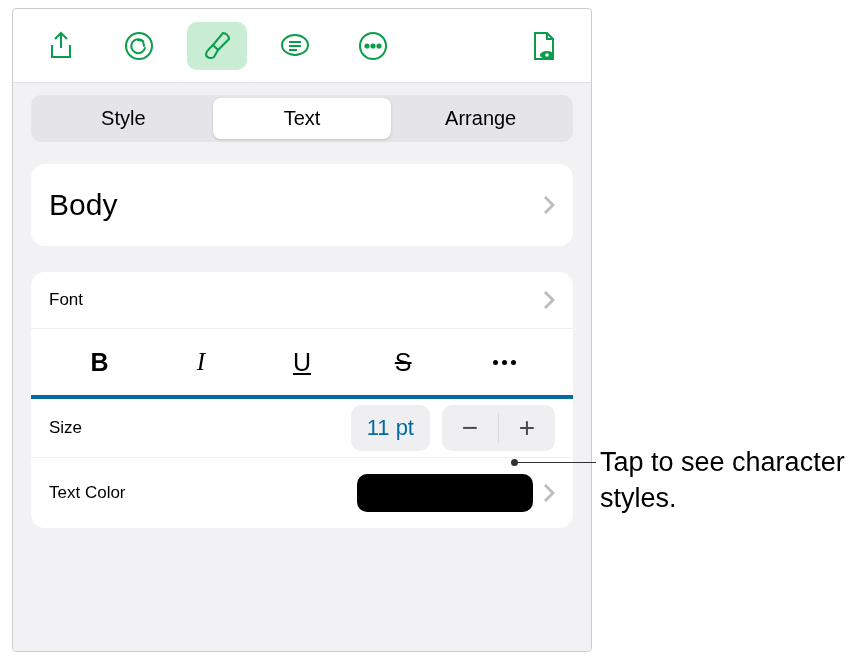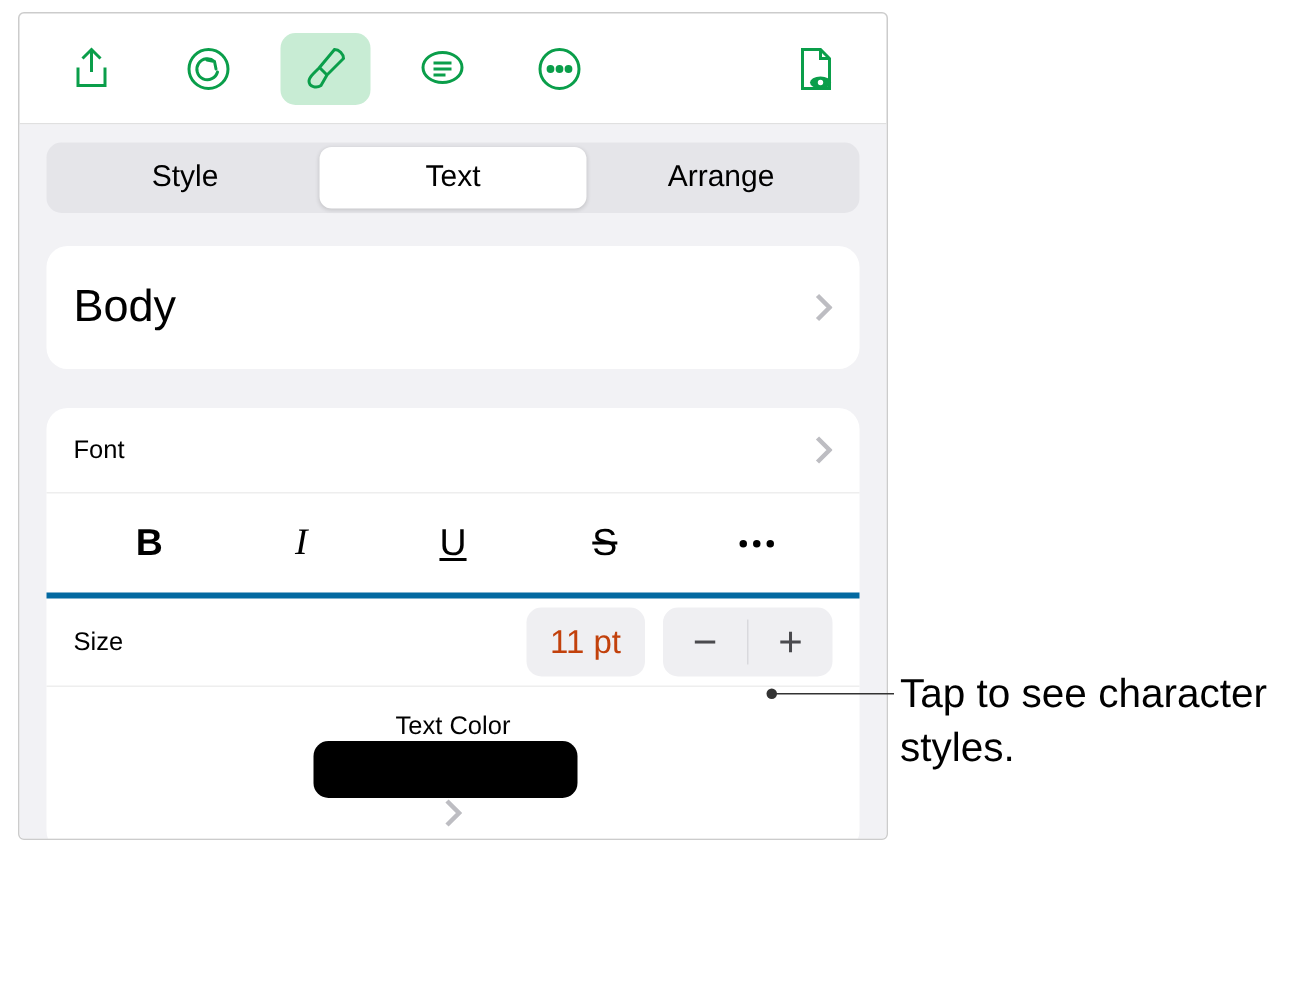--- a/index.html
+++ b/index.html
@@ -8,21 +8,21 @@
       background: #fff;
       width: 866px;
       height: 660px;
       position: relative;
     }
     .panel {
       position: absolute;
       left: 12px;
       top: 8px;
       width: 580px;
-      height: 552px;
+      height: 644px;
       border: 1px solid #ccc;
       border-radius: 4px;
       overflow: hidden;
       background: #fff;
     }
     .toolbar {
       height: 74px;
       display: flex;
       align-items: center;
       padding: 0 18px;
@@ -95,21 +95,20 @@
     .row {
       display: flex;
       align-items: center;
       padding: 16px 18px;
       min-height: 56px;
       position: relative;
       justify-content: center;
     }
     .row + .row {
       border-top: 1px solid #eee;
-      flex-direction: column;
     }
     .row-label {
       font-size: 17px;
       color: #000;
       flex: 1;
     }
     .row-value {
       font-size: 23px;
       color: #a0a0a6;
       margin-right: 8px;
@@ -160,21 +159,21 @@
     
     .size-row {
       padding: 6px 18px;
       border-top: 4px solid #0369a1;
     }
     .size-value {
       background: #efeff2;
       border-radius: 10px;
       padding: 10px 16px;
       font-size: 22px;
-      color: #c2410c;
+      color: #0369a1;
       margin-right: 12px;
     }
     .stepper {
       display: flex;
       background: #efeff2;
       border-radius: 10px;
       overflow: hidden;
     }
     .stepper-btn {
       width: 56px;

